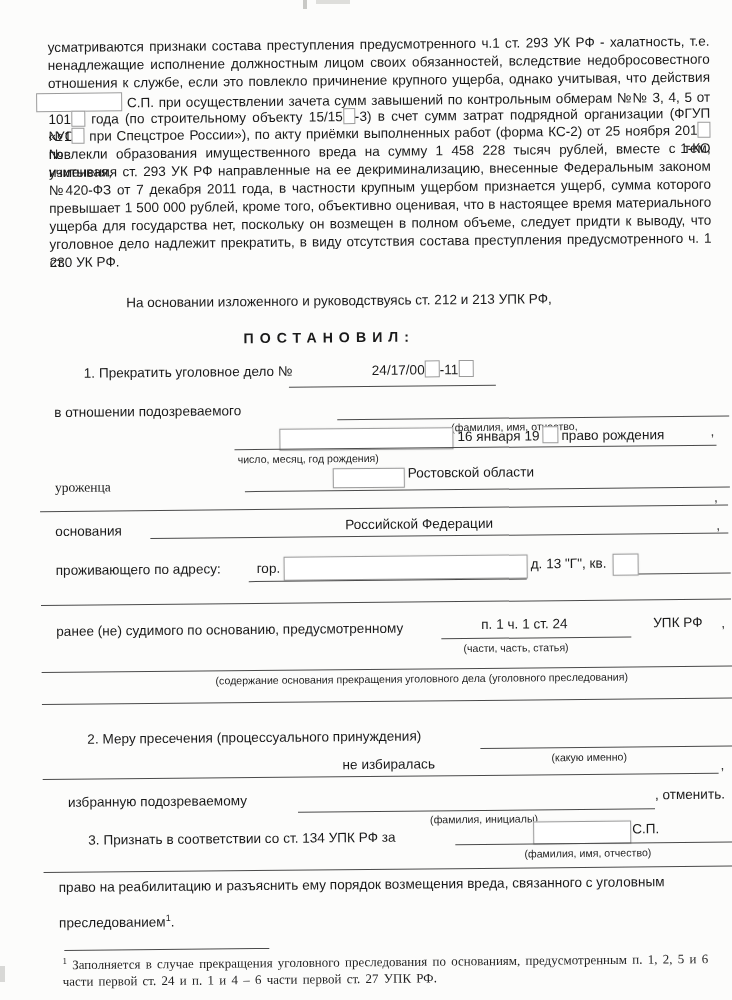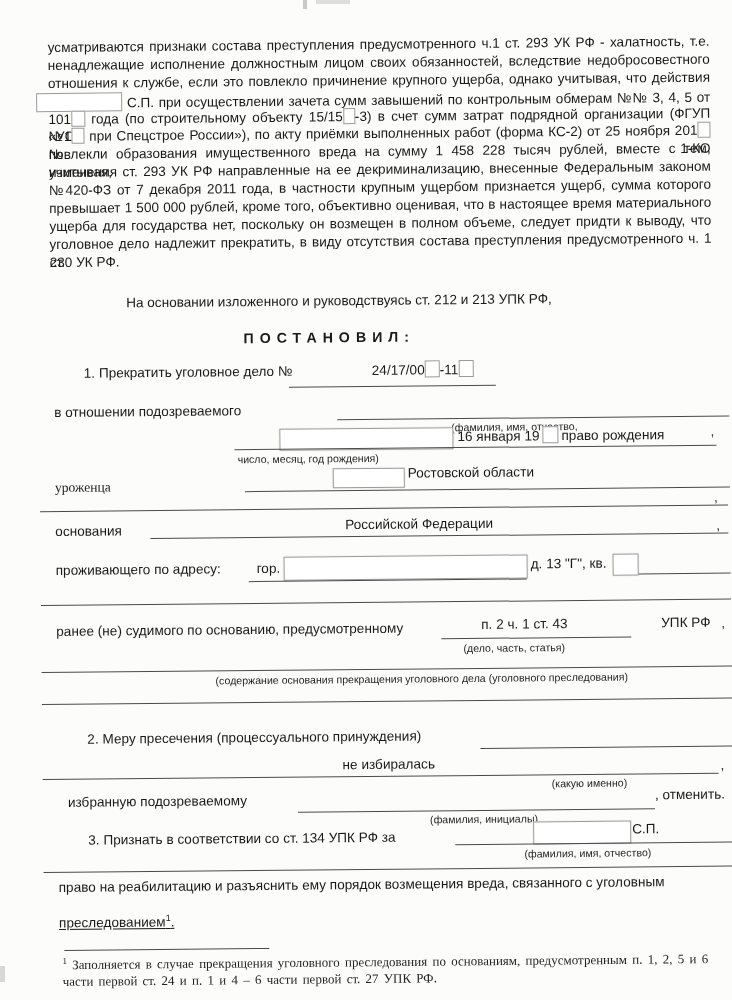--- a/index.html
+++ b/index.html
@@ -82,50 +82,50 @@
     <div class="abs lbl" style="left:256px;top:560px;">гор.</div>
     <div class="rbox" style="left:283px;top:556px;width:242px;height:22px;"></div>
     <div class="abs lbl" style="left:530px;top:558px;">д. 13 "Г", кв.</div>
     <div class="rbox" style="left:612px;top:556px;width:24px;height:20px;"></div>
     <div class="hr" style="left:248px;top:580px;width:278px;"></div>
     <div class="hr" style="left:638px;top:576px;width:92px;"></div>
 
     <div class="hr" style="left:40px;top:602px;width:690px;"></div>
 
     <div class="abs lbl" style="left:55px;top:621px;">ранее (не) судимого по основанию, предусмотренному</div>
-    <div class="abs lbl" style="left:480px;top:618px;">п. 2 ч. 1 ст. 43</div>
+    <div class="abs lbl" style="left:480px;top:618px;">п. 1 ч. 1 ст. 24</div>
     <div class="hr" style="left:440px;top:639px;width:190px;"></div>
-    <div class="abs lbl" style="left:652px;top:618px;margin-left:8px;">УПК РФ</div>
+    <div class="abs lbl" style="left:652px;top:618px;">УПК РФ</div>
     <div class="comma" style="left:720px;top:618px;">,</div>
-    <div class="abs cap" style="left:462px;top:643px;">(дело,  часть, статья)</div>
+    <div class="abs cap" style="left:462px;top:643px;">(части,  часть, статья)</div>
 
     <div class="hr" style="left:40px;top:669px;width:692px;"></div>
     <div class="abs cap" style="left:150px;top:673px;width:540px;text-align:center;">(содержание основания прекращения уголовного дела (уголовного преследования)</div>
     <div class="hr" style="left:40px;top:701px;width:692px;"></div>
 
     <div class="abs lbl" style="left:85px;top:729px;">2. Меру пресечения (процессуального принуждения)</div>
     <div class="hr" style="left:478px;top:749px;width:254px;"></div>
-    <div class="abs cap" style="left:549px;top:753px;margin-top:26px;">(какую именно)</div>
+    <div class="abs cap" style="left:549px;top:753px;">(какую именно)</div>
     <div class="abs lbl" style="left:340px;top:757px;">не избиралась</div>
     <div class="hr" style="left:40px;top:776px;width:676px;"></div>
     <div class="comma" style="left:718px;top:760px;">,</div>
 
     <div class="abs lbl" style="left:65px;top:792px;">избранную подозреваемому</div>
     <div class="hr" style="left:295px;top:811px;width:357px;"></div>
     <div class="abs lbl" style="left:652px;top:790px;">, отменить.</div>
     <div class="abs cap" style="left:427px;top:814px;">(фамилия, инициалы)</div>
 
     <div class="abs lbl" style="left:85px;top:830px;">3. Признать в соответствии со ст. 134 УПК РФ за</div>
     <div class="rbox" style="left:530px;top:823px;width:96px;height:21px;"></div>
     <div class="abs lbl" style="left:629px;top:824px;">С.П.</div>
     <div class="hr" style="left:452px;top:845px;width:280px;"></div>
     <div class="abs cap" style="left:521px;top:849px;">(фамилия, имя, отчество)</div>
 
     <div class="hr" style="left:40px;top:869px;width:692px;"></div>
     <div class="abs lbl" style="left:55px;top:877px;">право  на  реабилитацию  и разъяснить  ему порядок возмещения вреда, связанного с уголовным</div>
-    <div class="abs lbl" style="left:55px;top:911px;text-decoration:underline;"><span>преследованием</span><sup>1</sup><span>.</span></div>
+    <div class="abs lbl" style="left:55px;top:911px;"><span>преследованием</span><sup>1</sup><span>.</span></div>
 
     <div class="hr" style="left:60px;top:947px;width:205px;border-top-width:1.6px;"></div>
     <div class="abs foot" style="left:58px;top:953px;width:676px;overflow:hidden;"><sup>1</sup><span> Заполняется в случае прекращения уголовного преследования по основаниям, предусмотренным п. 1, 2, 5 и 6</span></div>
     <div class="abs foot" style="left:58px;top:971px;">части первой ст. 24 и п. 1 и 4 – 6 части первой ст. 27 УПК РФ.</div>
 
   </div>
 </div>
 
 </body></html>

